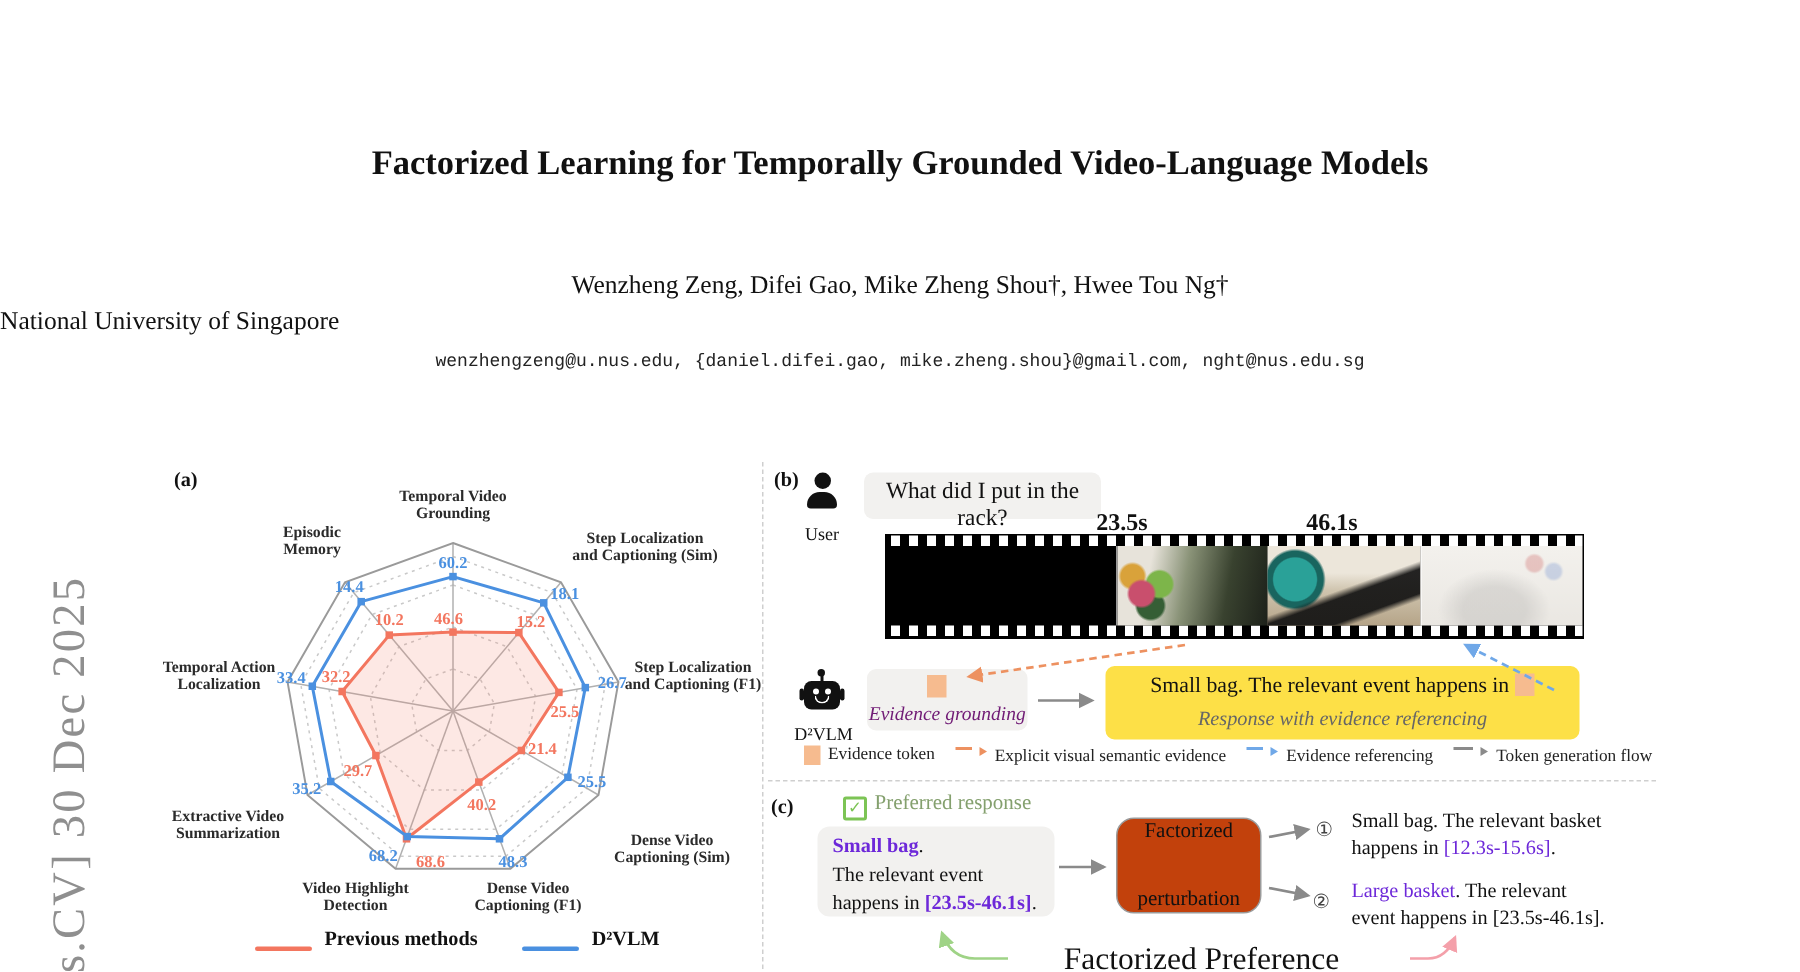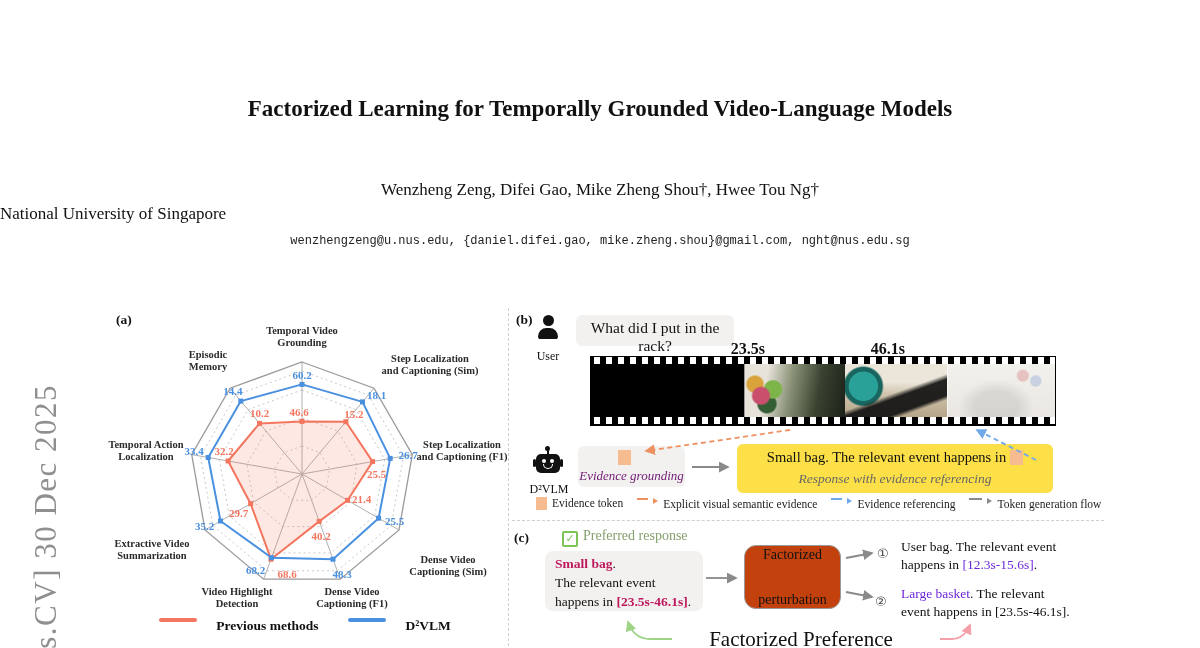--- a/index.html
+++ b/index.html
@@ -17,21 +17,21 @@
   
   .arxiv-banner{left:28px;top:664px;transform:rotate(-90deg);transform-origin:0 0;
                 font-size:31px;letter-spacing:1.5px;color:#8f8f8f;white-space:nowrap;}
 
   
   .panel-label{font-size:13.5px;font-weight:bold;}
 
   
   #radar-svg{left:95px;top:300px;overflow:visible;}
   .chart-legend{left:95px;top:618px;width:420px;display:flex;justify-content:center;gap:30px;align-items:center;}
-  .chart-legend .item{display:flex;align-items:flex-start;gap:19px;font-size:13.5px;font-weight:bold;}
+  .chart-legend .item{display:flex;align-items:flex-end;gap:8px;font-size:13.5px;font-weight:bold;}
   .swatch-line{width:38px;height:3.5px;border-radius:2px;}
 
   
   .vsep{left:508px;top:308px;height:338px;border-left:1.5px dashed #cfcfcf;}
   .hsep{left:512px;top:520px;width:592px;border-top:1.5px dashed #cfcfcf;}
 
   
   .user-icon{left:533px;top:315px;width:30px;height:28px;}
   .user-icon .head{width:11px;height:11px;border-radius:50%;background:#111;margin:0 auto;}
   .user-icon .torso{width:20px;height:11px;border-radius:10px 10px 3px 3px;background:#111;margin:2px auto 0;}
@@ -97,21 +97,21 @@
   .mini-dash{width:11px;height:0;border-top:2px dashed;}
   .mini-line{width:13px;height:2px;background:#8a8a8a;}
   .mini-tri{width:0;height:0;border-top:3.5px solid transparent;border-bottom:3.5px solid transparent;border-left:5px solid;}
 
   
   .pref-check{left:562px;top:531px;width:12px;height:12px;border:2px solid #7cc455;border-radius:2px;
               color:#7cc455;font:bold 11px "DejaVu Sans",sans-serif;line-height:11px;text-align:center;}
   .pref-tag{left:583px;top:528px;font-size:14px;color:#84a06e;}
   .pref-box{left:545px;top:551px;width:158px;height:60px;background:#f2f1ef;border-radius:8px;
             font-size:13.5px;line-height:1.4;padding:4px 10px;box-sizing:border-box;}
-  .green-hl{color:#be185d;font-weight:bold;}
+  .green-hl{color:#6d28d9;font-weight:bold;}
   .pink-hl{color:#6d28d9;}
   .perturb-box{left:744px;top:545px;width:97px;height:64px;border:1.5px solid #9a9a9a;border-radius:12px;
                background:#c2410c;display:flex;flex-direction:column;justify-content:space-between;text-align:center;
                font-size:14px;line-height:1.25;box-sizing:border-box;}
   .circ-num{font-family:"DejaVu Sans",sans-serif;font-size:13px;color:#444;}
   .out-block{width:205px;font-size:13.5px;line-height:1.35;}
   .fpo-label{left:655px;top:627px;width:292px;text-align:center;font-size:21px;text-decoration:underline;}
 
   svg text{font-family:"Liberation Serif","DejaVu Serif",serif;}
 </style>
@@ -286,21 +286,21 @@
     <div><span>happens in </span><span class="green-hl">[23.5s-46.1s]</span><span>.</span></div>
   </div>
 
   <div class="abs perturb-box">
     <div>Factorized</div>
     <div>perturbation</div>
   </div>
 
   <div class="abs circ-num" style="left:877px;top:546px;">①</div>
   <div class="abs out-block" style="left:901px;top:538px;">
-    <div>User bag. The relevant event</div>
+    <div>Small bag. The relevant basket</div>
     <div><span>happens in </span><span class="pink-hl">[12.3s-15.6s]</span><span>.</span></div>
   </div>
 
   <div class="abs circ-num" style="left:875px;top:594px;">②</div>
   <div class="abs out-block" style="left:901px;top:585px;">
     <div><span class="pink-hl">Large basket</span><span>. The relevant</span></div>
     <div>event happens in [23.5s-46.1s].</div>
   </div>
 
   <div class="abs fpo-label">Factorized Preference Optimization (FPO)</div>

